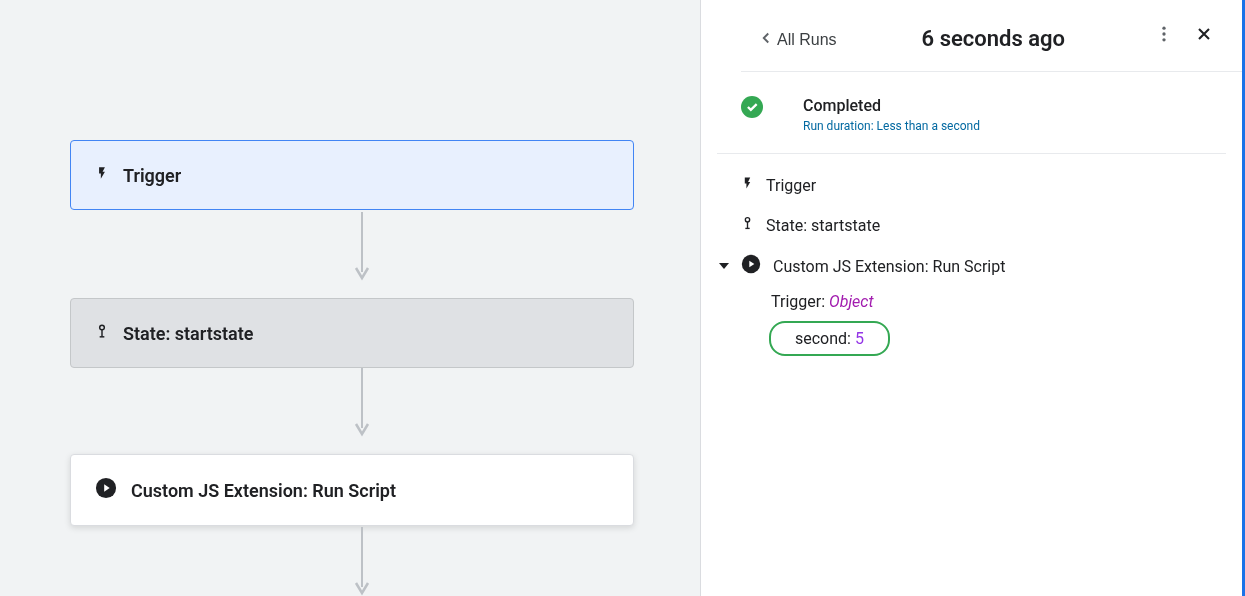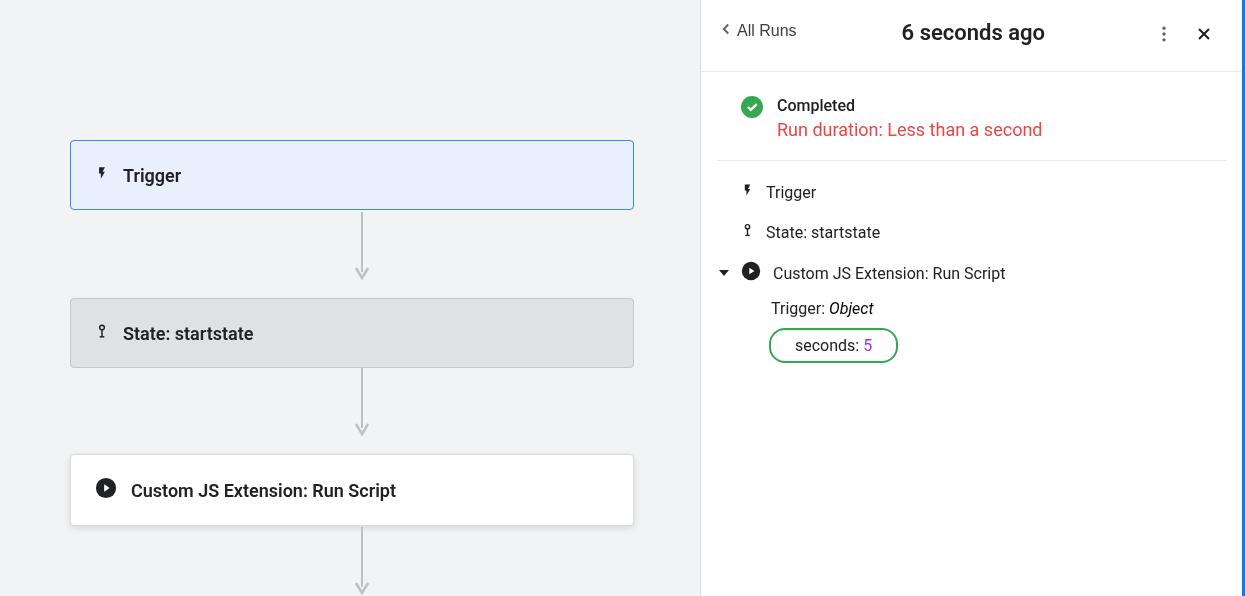--- a/index.html
+++ b/index.html
@@ -56,23 +56,24 @@
       width: 545px;
       background: #ffffff;
       border-left: 1px solid #dadce0;
       border-right: 3px solid #1a73e8;
       display: flex;
       flex-direction: column;
     }
 
     .panel-header {
       display: flex;
-      align-items: flex-start;
+      align-items: flex-end;
       padding: 20px 24px 20px 16px;
       border-bottom: 1px solid #e8eaed;
+      margin-left: 40px;
     }
 
     .back-btn {
       display: flex;
       align-items: center;
       gap: 2px;
       font-size: 16px;
       color: #3c4043;
       cursor: pointer;
       background: none;
@@ -90,43 +91,43 @@
     .header-actions { display: flex; align-items: center; gap: 12px; }
     .icon-btn { background: none; border: none; cursor: pointer; color: #5f6368; display: flex; align-items: center; justify-content: center; padding: 4px; }
 
     .status-block {
       display: flex;
       gap: 14px;
       padding: 24px 24px 20px 24px;
       border-bottom: 1px solid #e8eaed;
       margin: 0 16px;
     }
-    .status-block .texts { display: flex; flex-direction: column; gap: 4px; }
+    .status-block .texts { display: flex; flex-direction: column; gap: 4px; margin-left: 26px; }
     .status-title { font-size: 16px; font-weight: 500; color: #202124; }
-    .status-sub { font-size: 18px; color: #ef4444; }
+    .status-sub { font-size: 12px; color: #0369a1; }
 
     .steps {
       padding: 20px 24px 0 40px;
       display: flex;
       flex-direction: column;
       gap: 18px;
       font-size: 16px;
       color: #202124;
     }
 
     .step-row {
       display: flex;
       align-items: center;
       gap: 12px;
     }
     .step-row.expandable { margin-left: -22px; }
 
     .output-block { margin-left: 30px; margin-top: -4px; }
     .output-label { font-size: 16px; }
-    .output-type { font-style: italic; color: #000000; }
+    .output-type { font-style: italic; color: #a21caf; }
 
     .result-pill {
       display: inline-block;
       border: 2.5px solid #34a853;
       border-radius: 16px;
       padding: 6px 24px;
       margin-top: 10px;
       margin-left: -2px;
       font-size: 16px;
     }
@@ -281,20 +282,20 @@
       </span>
       <span>Custom JS Extension: Run Script</span>
     </div>
 
     <div class="output-block">
       <div class="output-label">
         <span>Trigger:</span>
         <span class="output-type">Object</span>
       </div>
       <div class="result-pill">
-        <span>seconds:</span>
+        <span>second:</span>
         <span class="result-value">5</span>
       </div>
     </div>
 
   </div>
 
 </div>
 
 </body></html>

